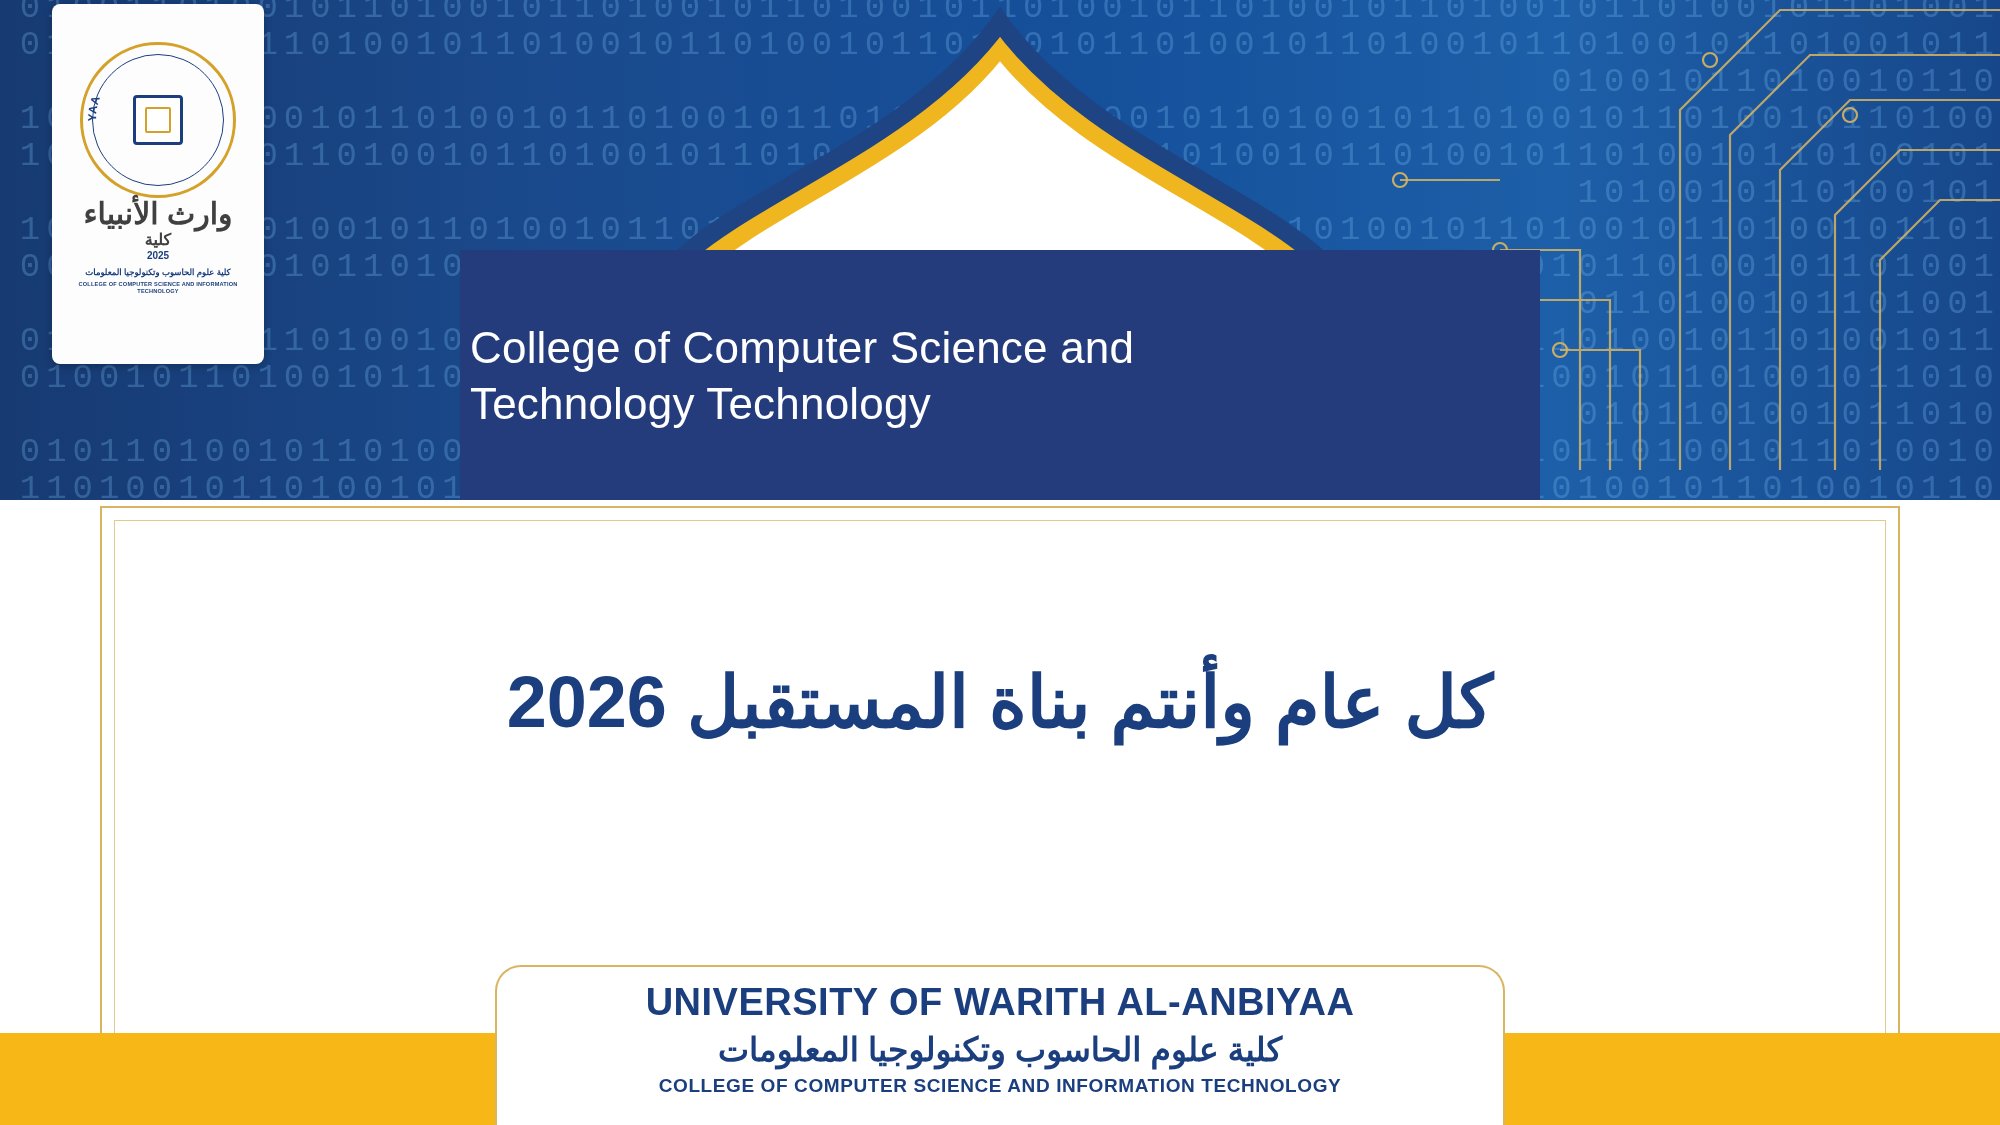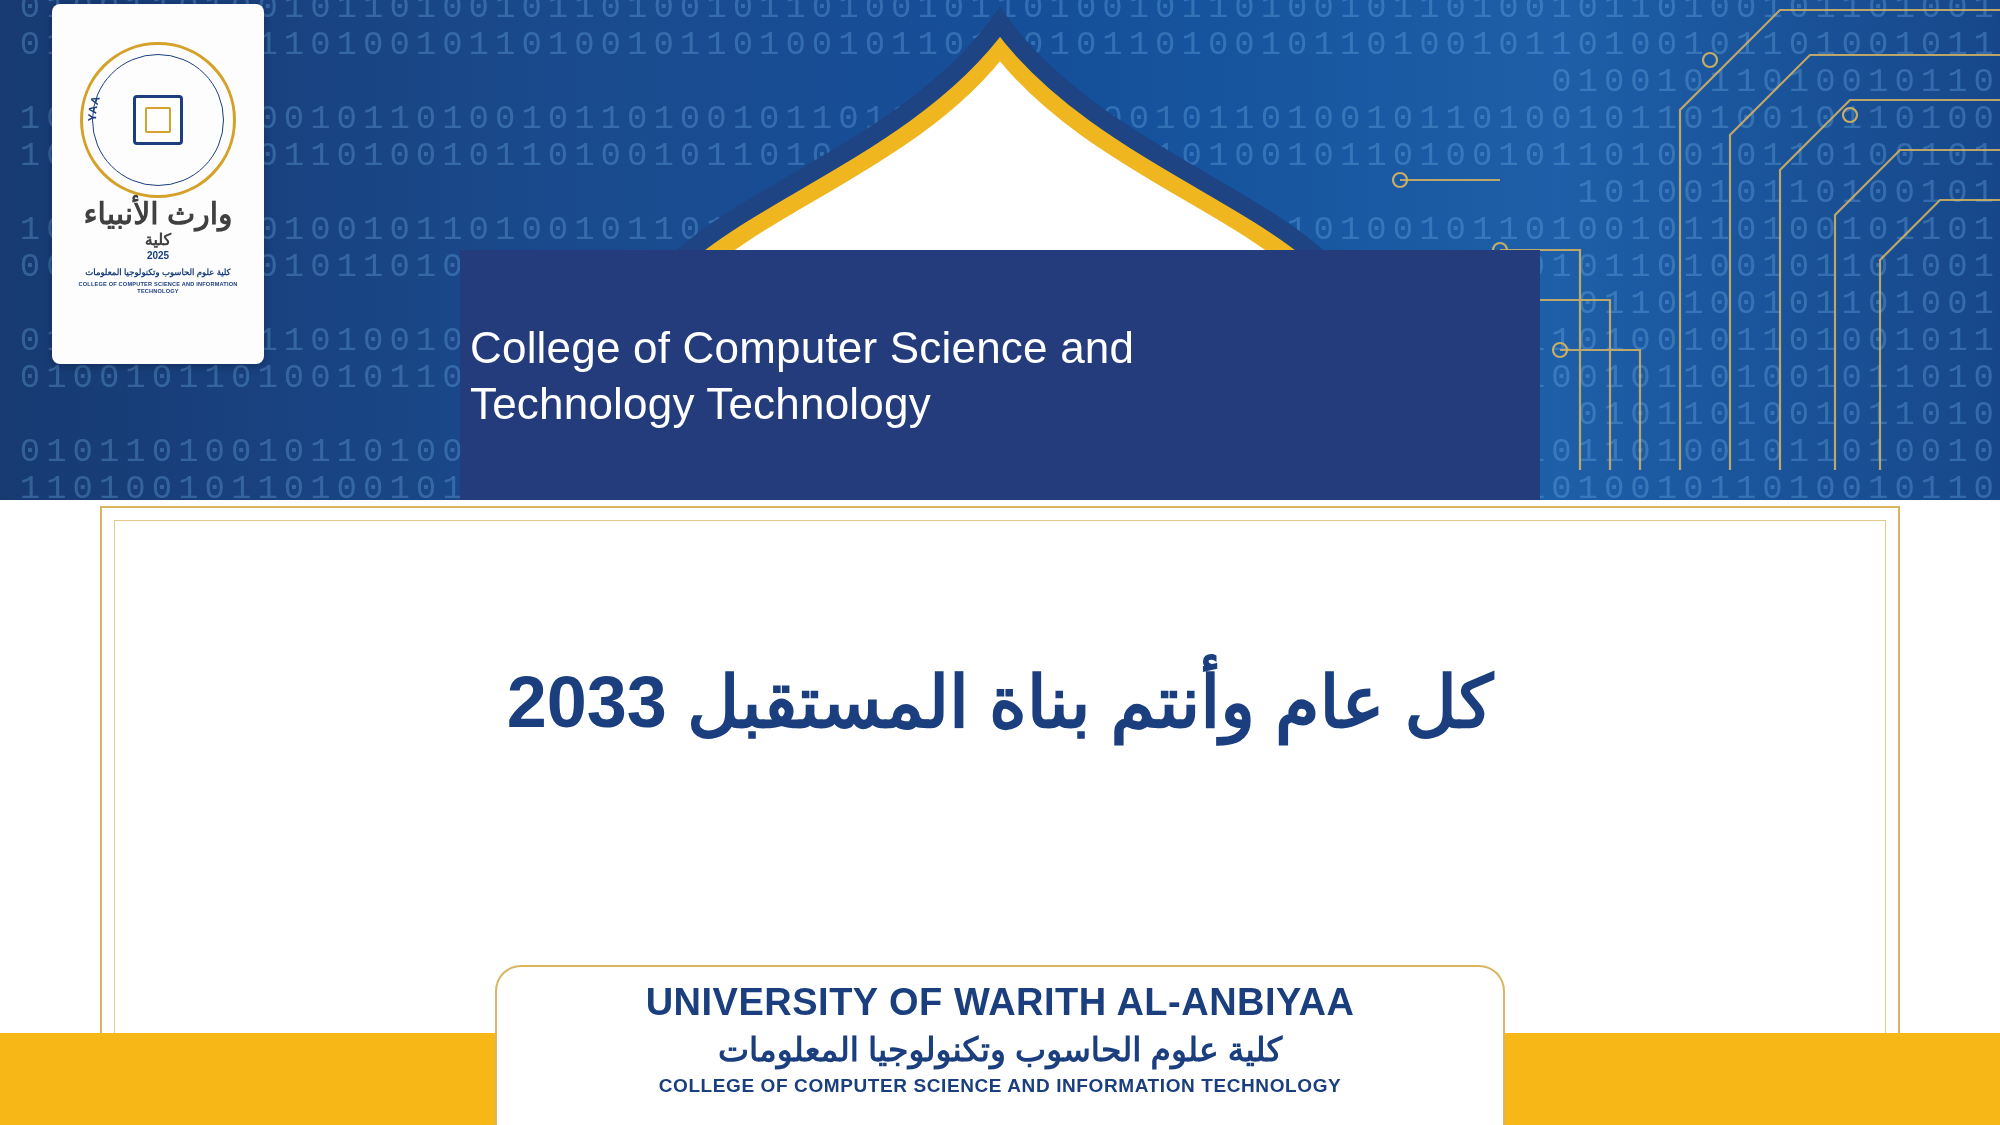--- a/index.html
+++ b/index.html
@@ -373,21 +373,21 @@
         </div>
       </div>
     </div>
 
   </div>
 
   <div class="body-area">
     <div class="gold-frame"></div>
     <div class="gold-frame-inner"></div>
 
-    <div class="main-headline">كل عام وأنتم بناة المستقبل 2033</div>
+    <div class="main-headline">كل عام وأنتم بناة المستقبل 2026</div>
 
     <div class="footer-band"></div>
 
     <div class="footer-plate">
       <div class="footer-en-top">UNIVERSITY OF WARITH AL-ANBIYAA</div>
       <div class="footer-ar">كلية علوم الحاسوب وتكنولوجيا المعلومات</div>
       <div class="footer-en-bottom">COLLEGE OF COMPUTER SCIENCE AND INFORMATION TECHNOLOGY</div>
     </div>
   </div>
 

